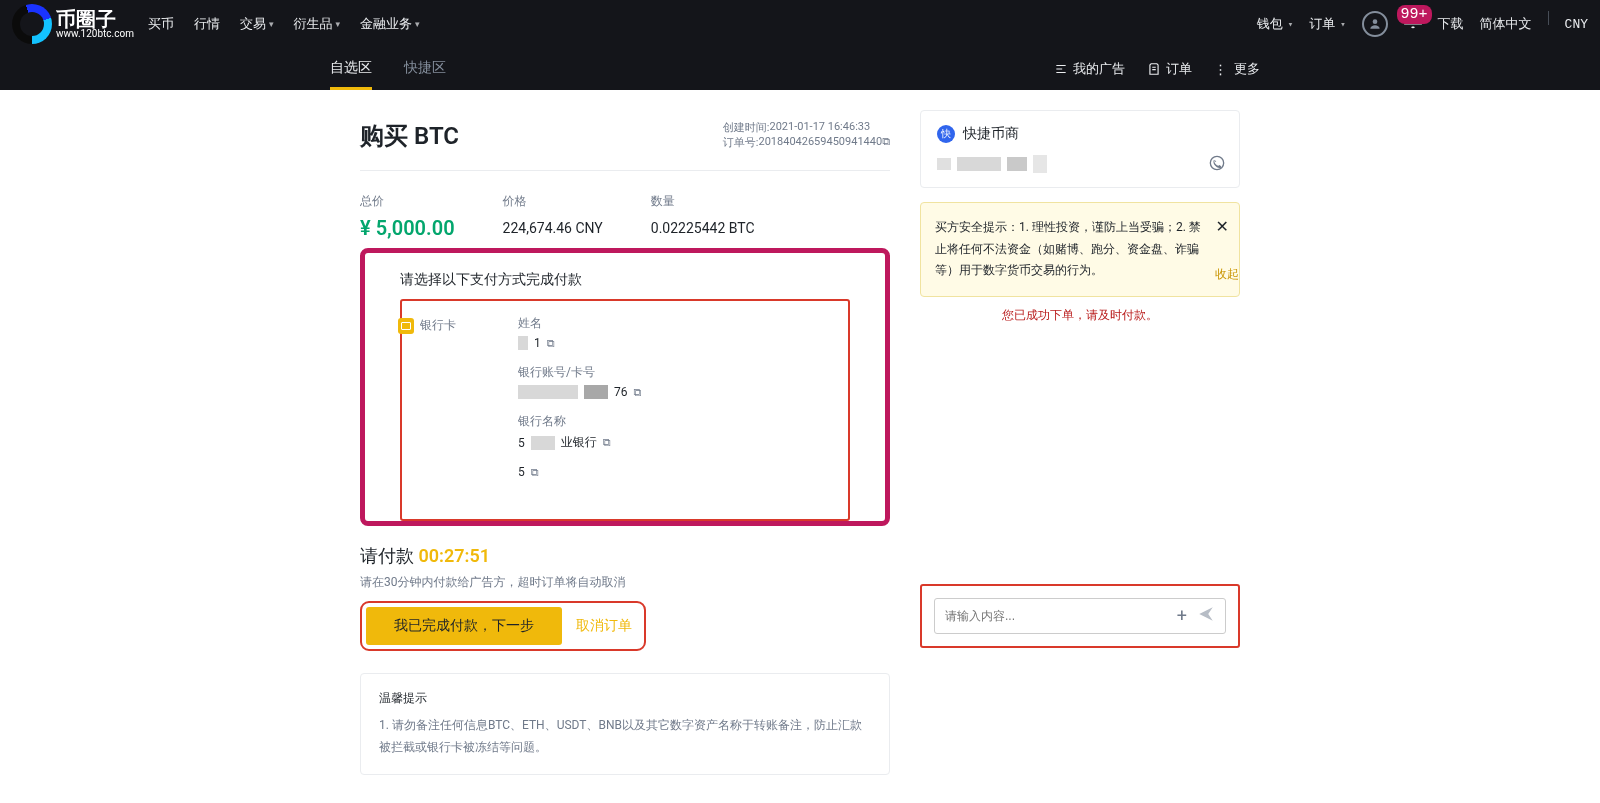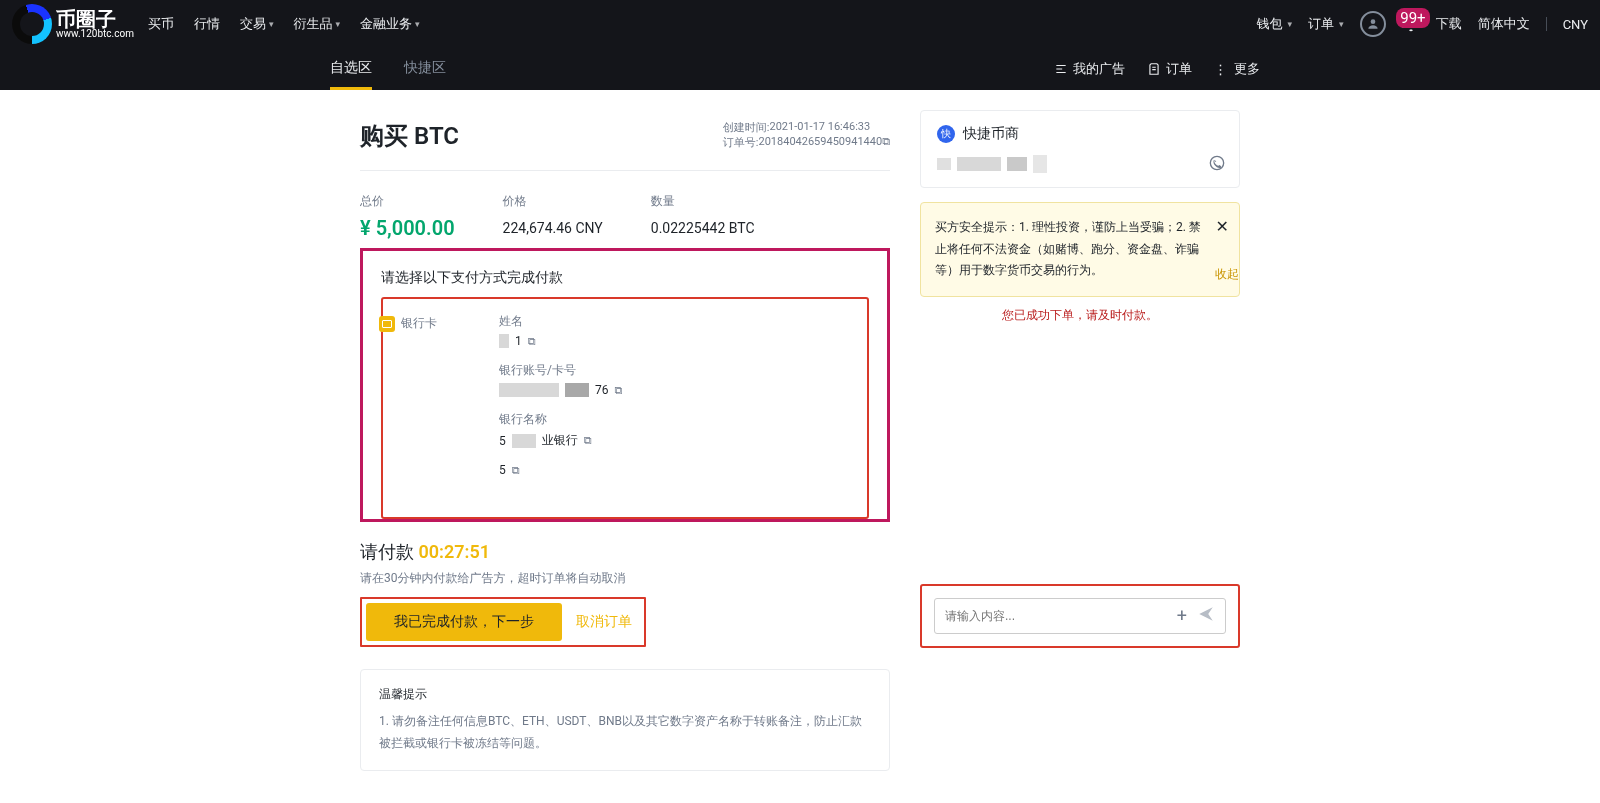--- a/index.html
+++ b/index.html
@@ -9,21 +9,21 @@
   .topnav { height: 48px; background: #14151a; display: flex; align-items: center; padding: 0 12px; color: #eaecef; }
   .logo-box { display: flex; align-items: center; margin-right: 8px; }
   .logo-swirl { width: 40px; height: 40px; border-radius: 50%; background: conic-gradient(from 180deg, #0b0b0b 0 45%, #1a33ff 45% 70%, #13c2ff 70% 100%); position: relative; }
   .logo-swirl::after{ content:""; position:absolute; inset:8px; border-radius:50%; background:#14151a;}
   .logo-text { display:flex; flex-direction:column; line-height:1; margin-left:4px;}
   .logo-cn { color:#fff; font-size:20px; font-weight:700;}
   .logo-url { color:#fff; font-size:10px; }
   .nav-links { display: flex; gap: 20px; margin-left: 6px; }
   .nav-link { color: #eaecef; font-size: 13px; cursor: pointer; display:flex; align-items:center; gap:3px;}
   .caret { font-size:9px; opacity:.7;}
-  .top-right { margin-left: auto; display: flex; align-items: center; gap: 16px; font-size:12px;}
+  .top-right { margin-left: auto; display: flex; gap: 16px; font-size:12px;font-family:Liberation Mono, monospace;}
   .top-right .caret { margin-left:2px;}
   .avatar-circ { width:26px; height:26px; border-radius:50%; border:2px solid #848e9c; display:flex; align-items:center; justify-content:center; color:#848e9c;}
   .bell { position: relative; color:#eaecef; }
   .badge { position:absolute; top:-6px; right:-10px; background:#be185d; color:#fff; border-radius:8px; font-size:15px; padding:1px 4px;}
   .vline { width:1px; height:14px; background:#474d57;}
 
   
   .subnav { height: 42px; background: #14151a; display:flex; align-items:center; padding:0 0 0 330px; color:#848e9c;}
   .sub-left { display:flex; gap:32px; }
   .sub-tab { color:#848e9c; font-size:14px; padding:10px 0; cursor:pointer;}
@@ -44,41 +44,41 @@
   .copy-ico { font-size:11px; color:#707a8a;}
 
   
   .price-row { display:flex; gap:48px; padding:22px 0 8px;}
   .price-row .lbl { font-size:12px; color:#707a8a;}
   .price-row .val { font-size:20px; font-weight:600; margin-top:6px;}
   .total-val { color:#03a66d !important;}
   .sm-val { font-size:14px !important; font-weight:400 !important; color:#1e2329; margin-top:10px !important;}
 
   
-  .card { border:3px solid #be185d; border-radius:0; padding:18px 18px 0;}
+  .card { border:5px solid #be185d; border-radius:8px; padding:18px 35px 0;}
   .card-title { font-size:14px; color:#1e2329; margin-bottom:10px;}
   .warn-banner { background:#fffbe6; font-size:12px; color:#c99400; padding:8px 18px; margin:0 -18px;}
   .pay-method { display:flex; margin:0 -18px; min-height:200px;}
   .pm-left { width:118px; border-right:1px solid transparent; padding:16px 0 0 14px;}
   .pm-tag { display:flex; align-items:center; gap:6px; font-size:12px; color:#707a8a;}
   .card-ico { width:16px; height:16px; background:#f0b90b; border-radius:3px; position:relative;}
   .card-ico::after{content:"";position:absolute;inset:4px 3px;border:1px solid #fff;border-radius:1px;}
   .pm-right { flex:1; padding:14px 16px 16px;}
   .field { margin-bottom:14px; font-size:12px;}
   .field .flabel { color:#707a8a; margin-bottom:4px;}
   .field .fval { display:flex; align-items:center; gap:6px; color:#1e2329;}
   .mask { display:inline-block; height:14px; background:#d8d8d8; vertical-align:middle;}
   .pay-method-wrap{ border:2px solid #d9392a; border-radius:3px; padding-bottom:10px;}
 
   
   .countdown { margin-top:18px; }
   .cd-line1 { font-size:18px; }
   .cd-line1 .time { color:#f0b90b; font-weight:600; }
   .cd-line2 { color:#707a8a; font-size:12px; margin-top:6px;}
-  .action-row { border:2px solid #d9392a; border-radius:1px; display:inline-flex; align-items:center; padding:4px; margin-top:10px;}
+  .action-row { border:2px solid #d9392a; border-radius:9px; display:inline-flex; align-items:center; padding:4px; margin-top:10px;}
   .btn-primary { background:#f0b90b; color:#1e2329; font-size:14px; padding:10px 28px; border:none; cursor:pointer; border-radius:3px;}
   .cancel-link { color:#f0b90b; margin-left:14px; font-size:14px; margin-right:8px;}
 
   
   .tips { border:1px solid #eaecef; border-radius:4px; padding:16px 18px; margin-top:22px; font-size:12px; color:#707a8a;}
   .tips-title{ color:#1e2329; margin-bottom:8px;}
   .tips p{ line-height:1.8;}
 
   
   .merchant { border:1px solid #eaecef; border-radius:4px; padding:14px 16px; position:relative;}

